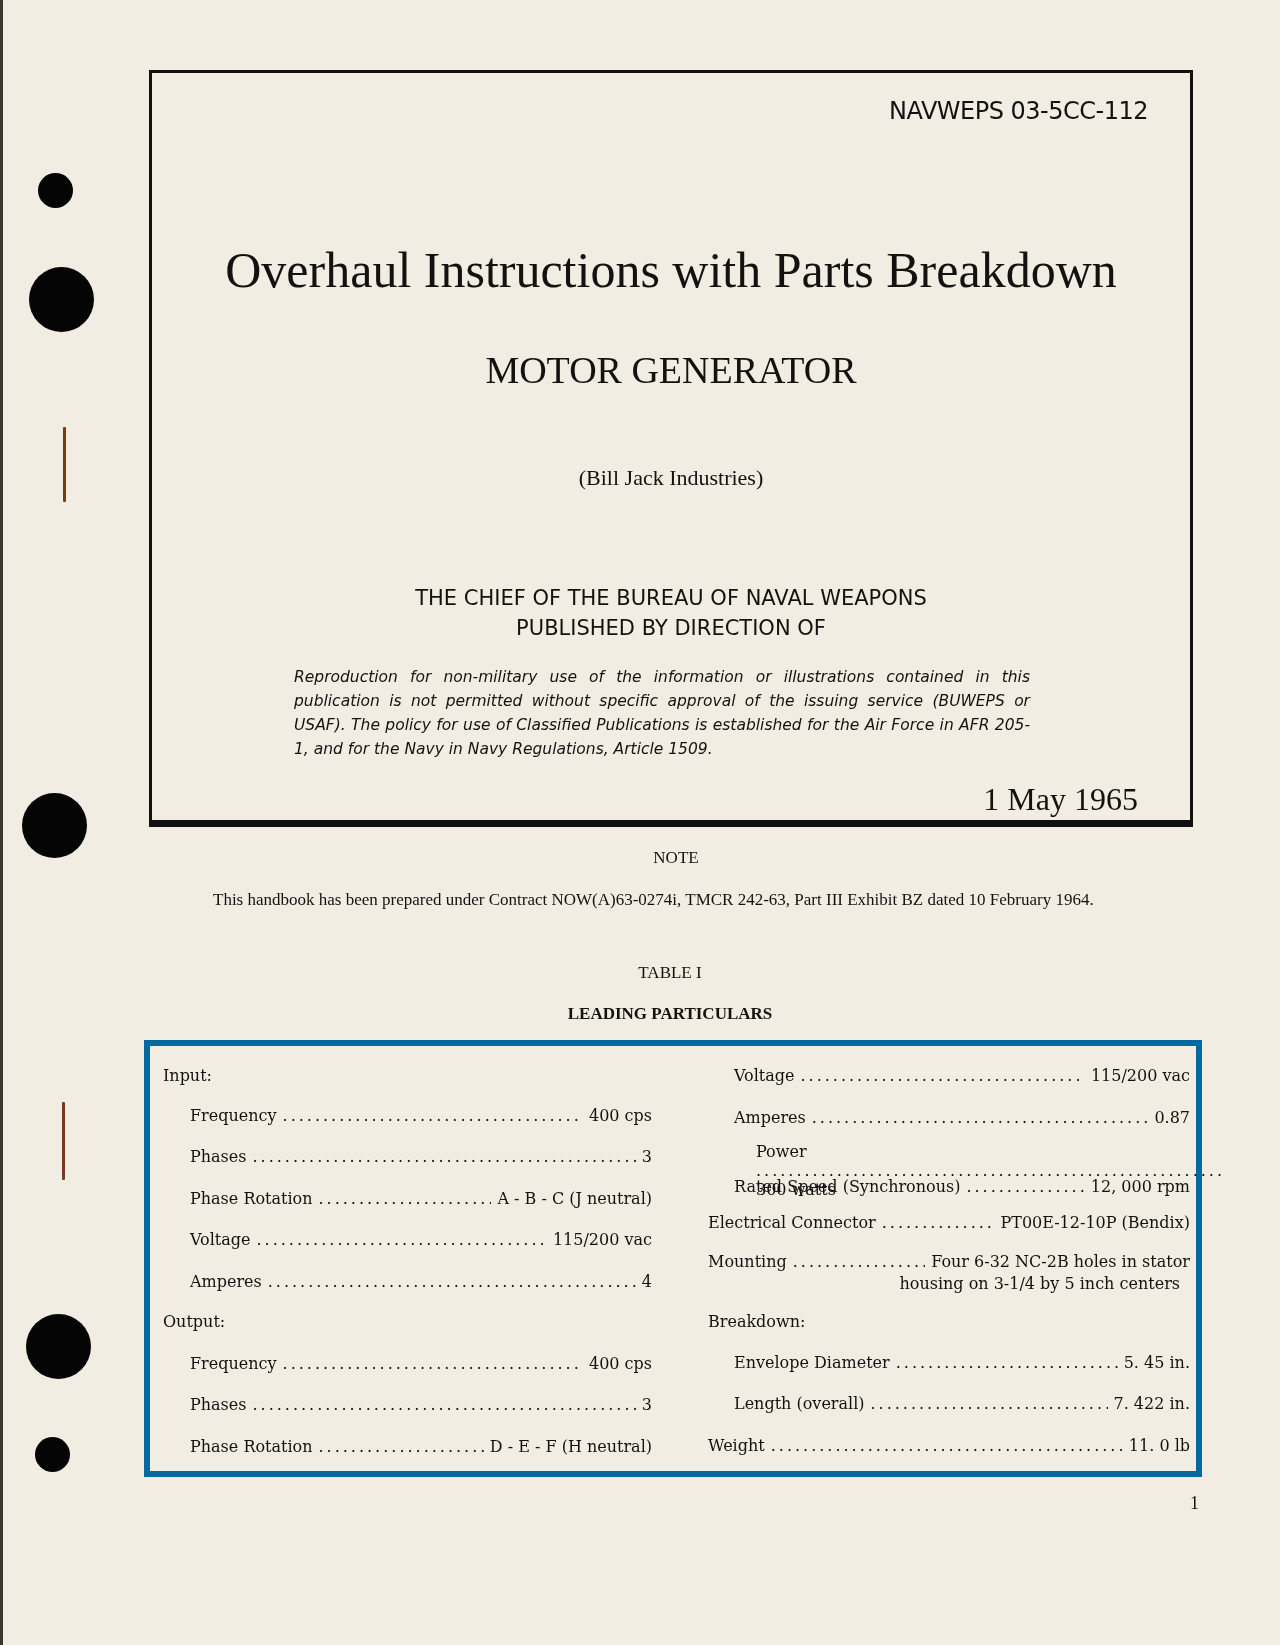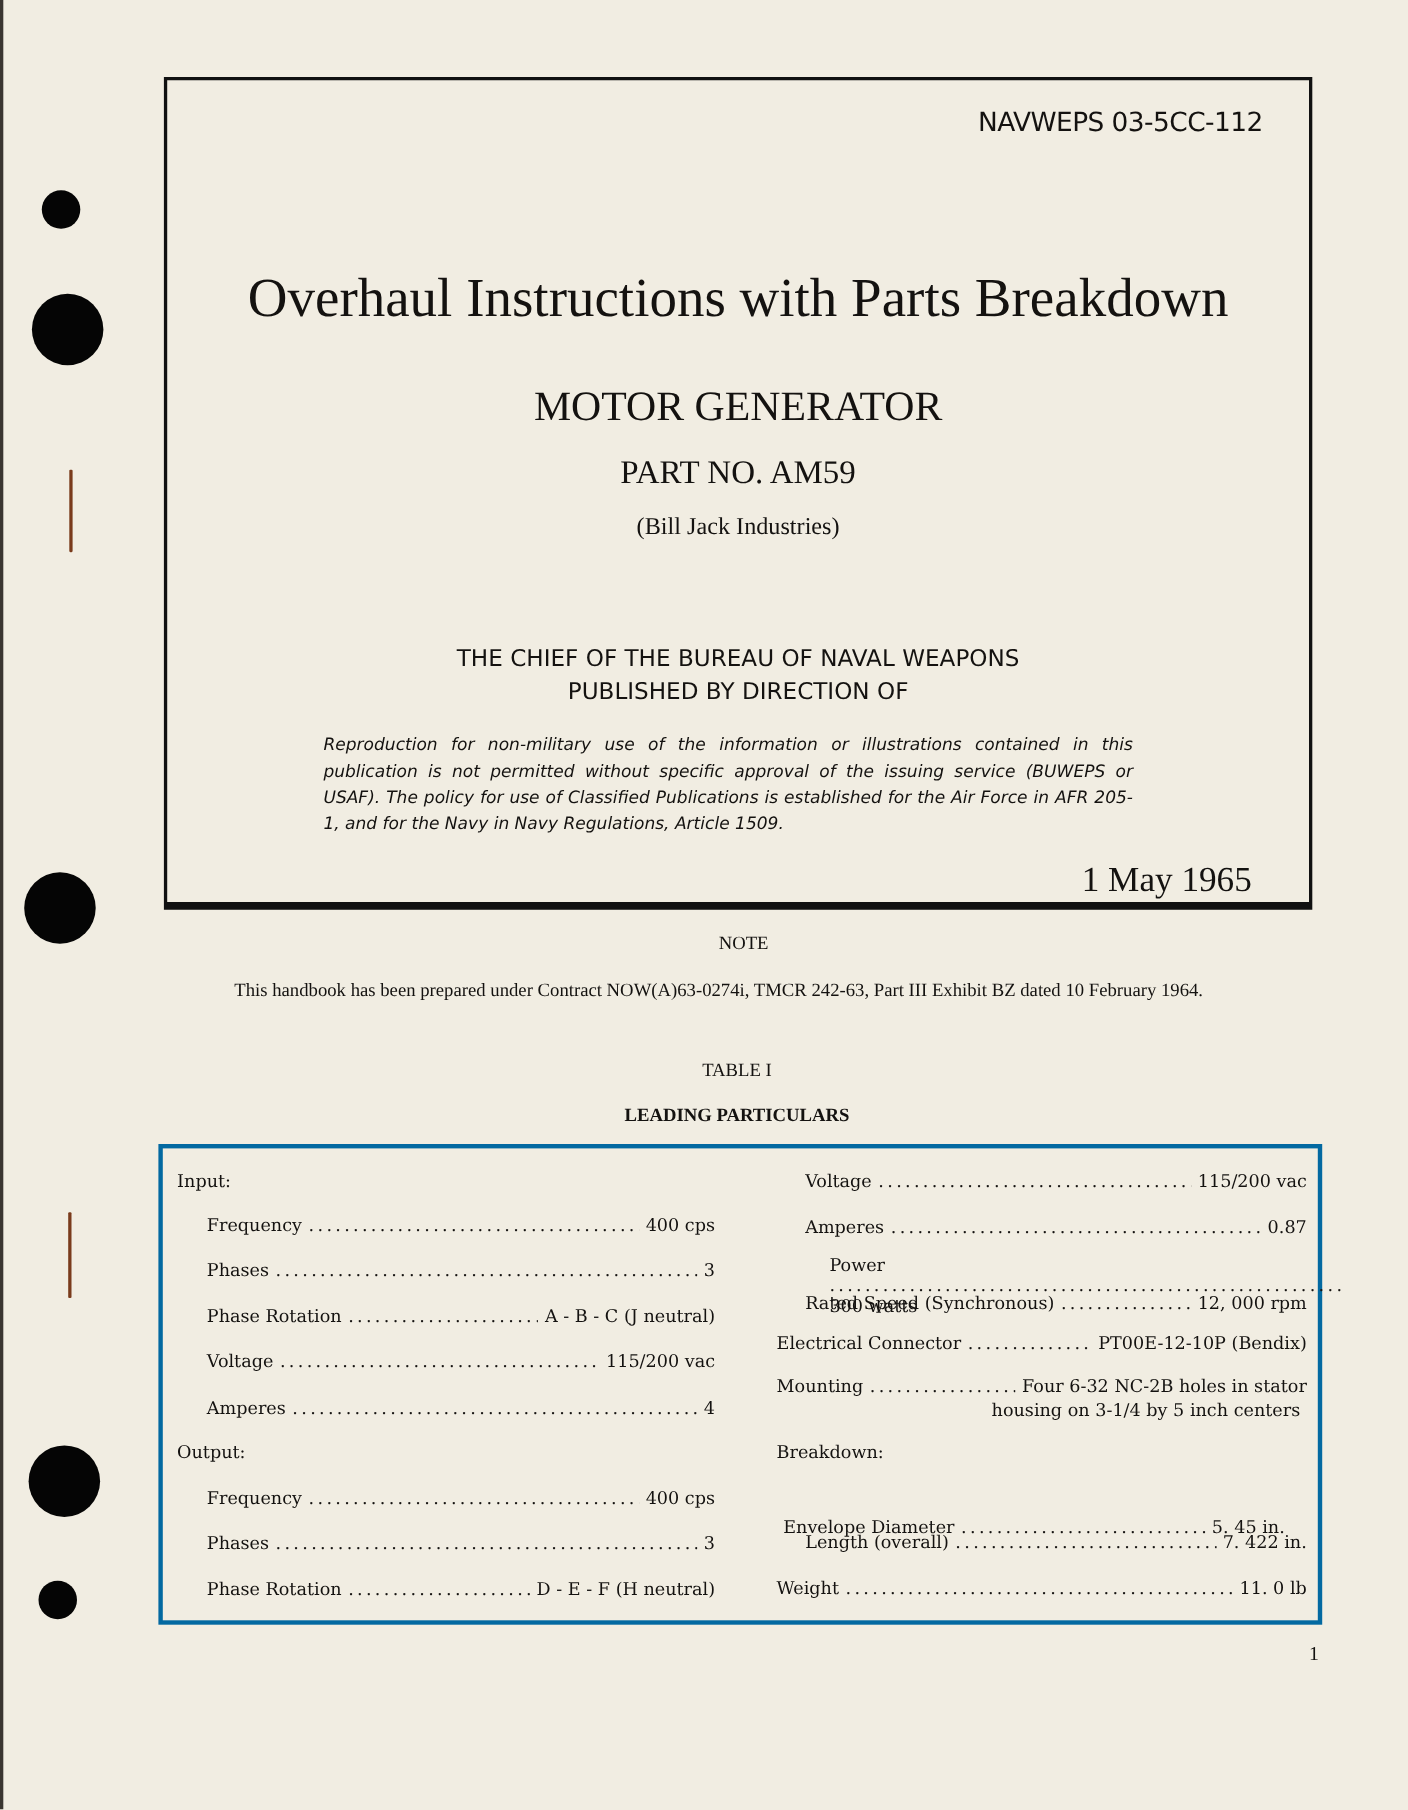--- a/index.html
+++ b/index.html
@@ -66,21 +66,21 @@
     .table-title {
       position: absolute; left: 0; width: 1340px; top: 963px; text-align: center;
       font-size: 17px;
     }
     .table-subtitle {
       position: absolute; left: 0; width: 1340px; top: 1004px; text-align: center;
       font-size: 17px; font-weight: bold;
     }
     .table-box {
       position: absolute; left: 144px; top: 1040px; width: 1058px; height: 437px;
-      border: 4px solid #0369a1; box-sizing: border-box;
+      border: 6px solid #0369a1; box-sizing: border-box;
     }
     .row {
       position: absolute; display: flex; align-items: baseline;
       font-family: "DejaVu Serif", serif; font-size: 16px; white-space: nowrap;
     }
     .row .lbl { flex: 0 0 auto; }
     .row .dots {
       flex: 1 1 auto; overflow: hidden; margin: 0 6px; letter-spacing: 3px;
       color: #141210;
     }
@@ -105,21 +105,20 @@
 <div class="hole" style="left:22px;top:793px;width:65px;height:65px;"></div>
 <div class="hole" style="left:26px;top:1314px;width:65px;height:65px;"></div>
 <div class="hole" style="left:35px;top:1437px;width:35px;height:35px;"></div>
 <div class="stain" style="left:63px;top:427px;height:75px;"></div>
 <div class="stain" style="left:62px;top:1102px;height:78px;"></div>
 
 <div class="header-box">
   <div class="doc-number">NAVWEPS 03-5CC-112</div>
   <div class="main-title">Overhaul Instructions with Parts Breakdown</div>
   <div class="subject">MOTOR GENERATOR</div>
-  <div class="partno">PART NO. AM59</div>
   <div class="maker">(Bill Jack Industries)</div>
   <div class="pubby">
     <div>THE CHIEF OF THE BUREAU OF NAVAL WEAPONS</div>
     <div>PUBLISHED BY DIRECTION OF</div>
   </div>
   <div class="repro">Reproduction for non-military use of the information or illustrations contained in this publication is not permitted without specific approval of the issuing service (BUWEPS or USAF). The policy for use of Classified Publications is established for the Air Force in AFR 205-1, and for the Navy in Navy Regulations, Article 1509.</div>
   <div class="pubdate">1 May 1965</div>
 </div>
 
 <div class="note-heading">NOTE</div>
@@ -203,21 +202,21 @@
   </div>
   <div class="row" style="left:558px;top:206px;width:482px;">
     <span class="lbl">Mounting</span>
     <span class="dots">..........................................................</span>
     <span class="val">Four 6-32 NC-2B holes in stator</span>
   </div>
   <div class="mount-val2" style="right:16px;top:228px;">housing on 3-1/4 by 5 inch centers</div>
 
   <div class="grp" style="left:558px;top:266px;">Breakdown:</div>
 
-  <div class="row" style="left:564px;top:307px;width:456px;margin-top:28px;">
+  <div class="row" style="left:584px;top:307px;width:456px;">
     <span class="lbl">Envelope Diameter</span>
     <span class="dots">..........................................................</span>
     <span class="val">5. 45 in.</span>
   </div>
   <div class="row" style="left:584px;top:348px;width:456px;">
     <span class="lbl">Length (overall)</span>
     <span class="dots">..........................................................</span>
     <span class="val">7. 422 in.</span>
   </div>
   <div class="row" style="left:558px;top:390px;width:482px;">

